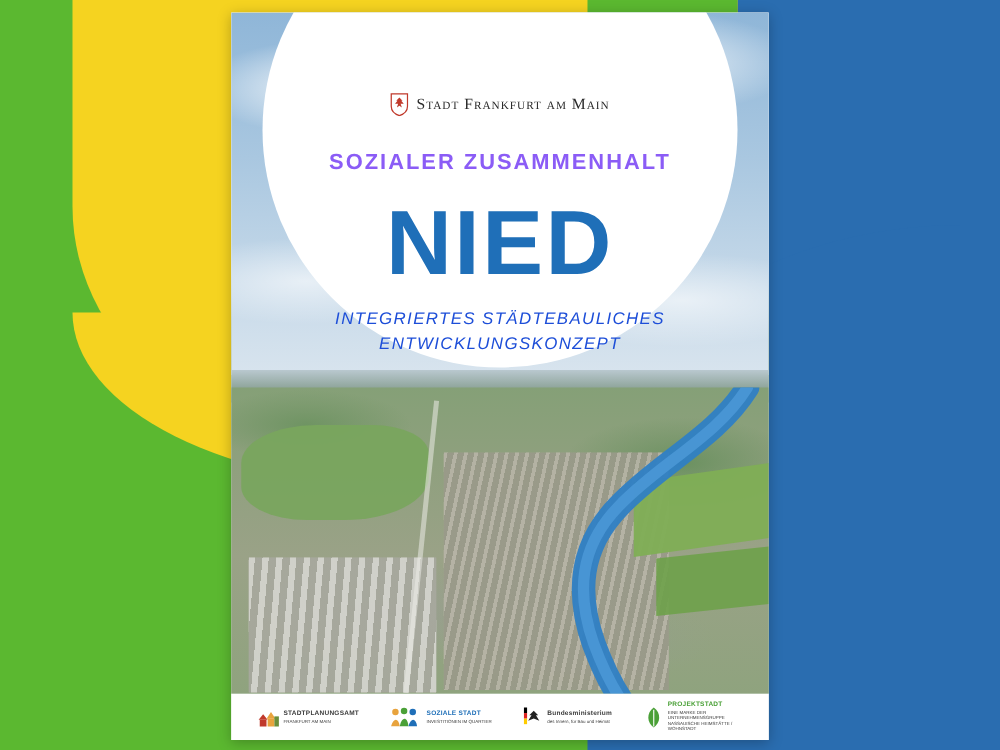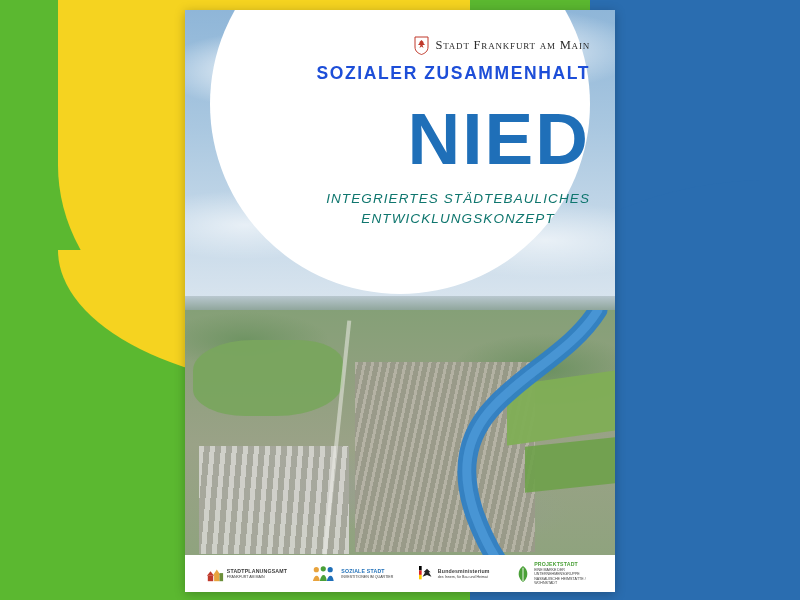--- a/index.html
+++ b/index.html
@@ -194,22 +194,22 @@
     border-radius: 50%;
   }
   .masthead-inner {
     position: absolute;
     left: 0;
     top: 96px;
     width: 380px;
     height: 284px;
     display: flex;
     flex-direction: column;
-    align-items: flex-end;
-    padding-top: 26px;
+    align-items: center;
+    padding-top: 64px;
     box-sizing: border-box;
   }
 
   .crest-row {
     display: flex;
     align-items: center;
     gap: 6px;
     color: #2a2a2a;
   }
   .crest-row .city-name {
@@ -218,38 +218,38 @@
     letter-spacing: 0.8px;
     font-variant: small-caps;
     white-space: nowrap;
   }
   .crest {
     width: 15px;
     height: 19px;
   }
 
   .kicker {
-    margin-top: 8px;
-    color: #1d4ed8;
+    margin-top: 26px;
+    color: #8b5cf6;
     font-weight: bold;
     font-size: 17.5px;
     letter-spacing: 1.6px;
     text-align: center;
   }
   .district {
     color: #1f6fb8;
     font-weight: bold;
     font-size: 73px;
     letter-spacing: 2px;
     line-height: 0.95;
     margin-top: 20px;
   }
   .subtitle {
     margin-top: 16px;
-    color: #0f766e;
+    color: #1d4ed8;
     font-style: italic;
     font-size: 13.5px;
     letter-spacing: 1.1px;
     line-height: 1.45;
     text-align: center;
   }
 
   
   .logo-strip {
     position: absolute;

